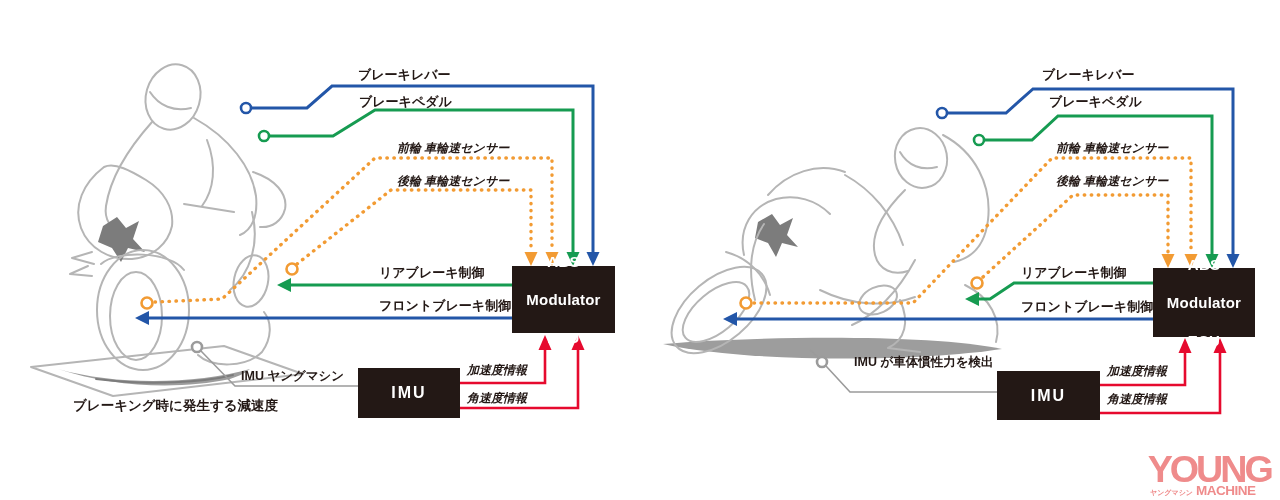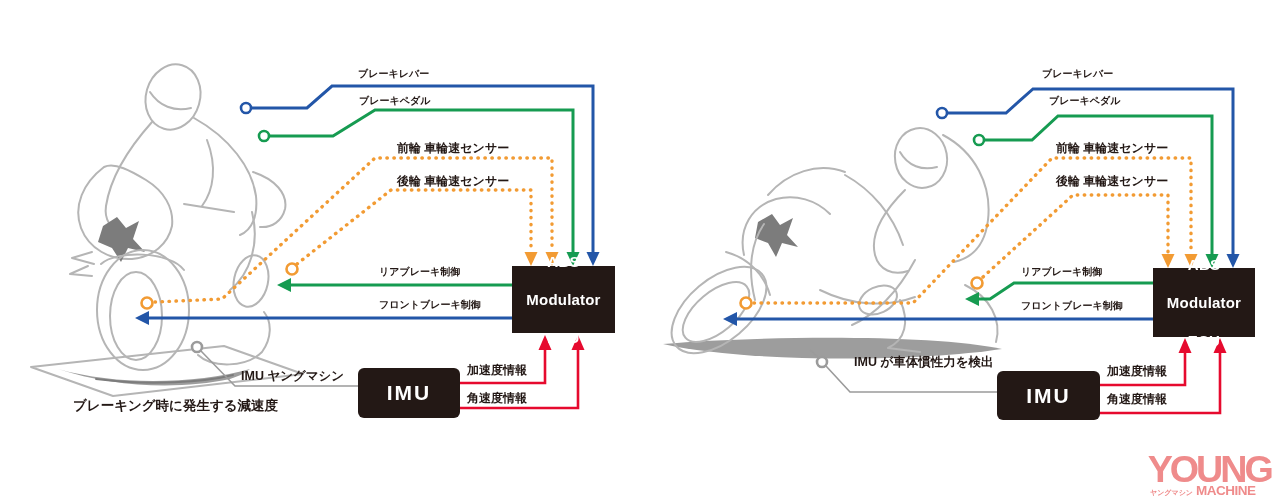--- a/index.html
+++ b/index.html
@@ -2,32 +2,32 @@
 <html style="--blue: #2356a8; --green: #169b51; --orange: #f29b33; --red: #e60a2e; --ink: #231815; --text: #231815; --sketch: #b5b5b5; --sketchdark: #7c7c7c; --shadow: #9d9d9d; --logo: #ef8b8b;"><head>
 <meta charset="utf-8">
 <style>
   html,body{margin:0;padding:0;background:#fff;}
   .stage{
     position:relative;width:1280px;height:500px;background:#fff;overflow:hidden;
     font-family:"Liberation Sans","DejaVu Sans",sans-serif;
   }
   .art{position:absolute;left:0;top:0;width:1280px;height:500px;}
   .lbl{
-    position:absolute;font-weight:700;font-size:10px;color:var(--text);
+    position:absolute;font-weight:700;font-size:13px;color:var(--text);
     white-space:nowrap;line-height:1.1;letter-spacing:0px;
   }
-  .lbl.small{font-size:12px;}
+  .lbl.small{font-size:12px;font-style:italic;}
   .lbl.note{font-size:12.5px;font-weight:700;}
   .box{
     position:absolute;background:var(--ink);color:#fff;display:flex;
     flex-direction:column;align-items:center;justify-content:center;
     font-weight:700;text-align:center;
   }
   .box.abs{font-size:15px;line-height:18px;letter-spacing:0.2px;gap:20px;}
-  .box.imu{font-size:21px;letter-spacing:2px;border-radius:6px;}
+  .box.imu{font-size:16px;letter-spacing:2px;}
   .sk{stroke:var(--sketch);stroke-width:2;fill:none;stroke-linecap:round;stroke-linejoin:round;}
   .skd{stroke:var(--sketchdark);stroke-width:2;fill:none;stroke-linecap:round;stroke-linejoin:round;}
   .decal{fill:var(--sketchdark);stroke:none;}
   .shadowfill{fill:var(--shadow);stroke:none;}
   .wire{fill:none;stroke-width:3;stroke-linecap:butt;stroke-linejoin:miter;}
   .wire.blue{stroke:var(--blue);}
   .wire.green{stroke:var(--green);}
   .wire.red{stroke:var(--red);stroke-width:2.6;}
   .wire.orange{stroke:var(--orange);stroke-width:3.4;stroke-dasharray:0.5 6.5;stroke-linecap:round;}
   .wire.gray{stroke:#9b9b9b;stroke-width:1.6;}

